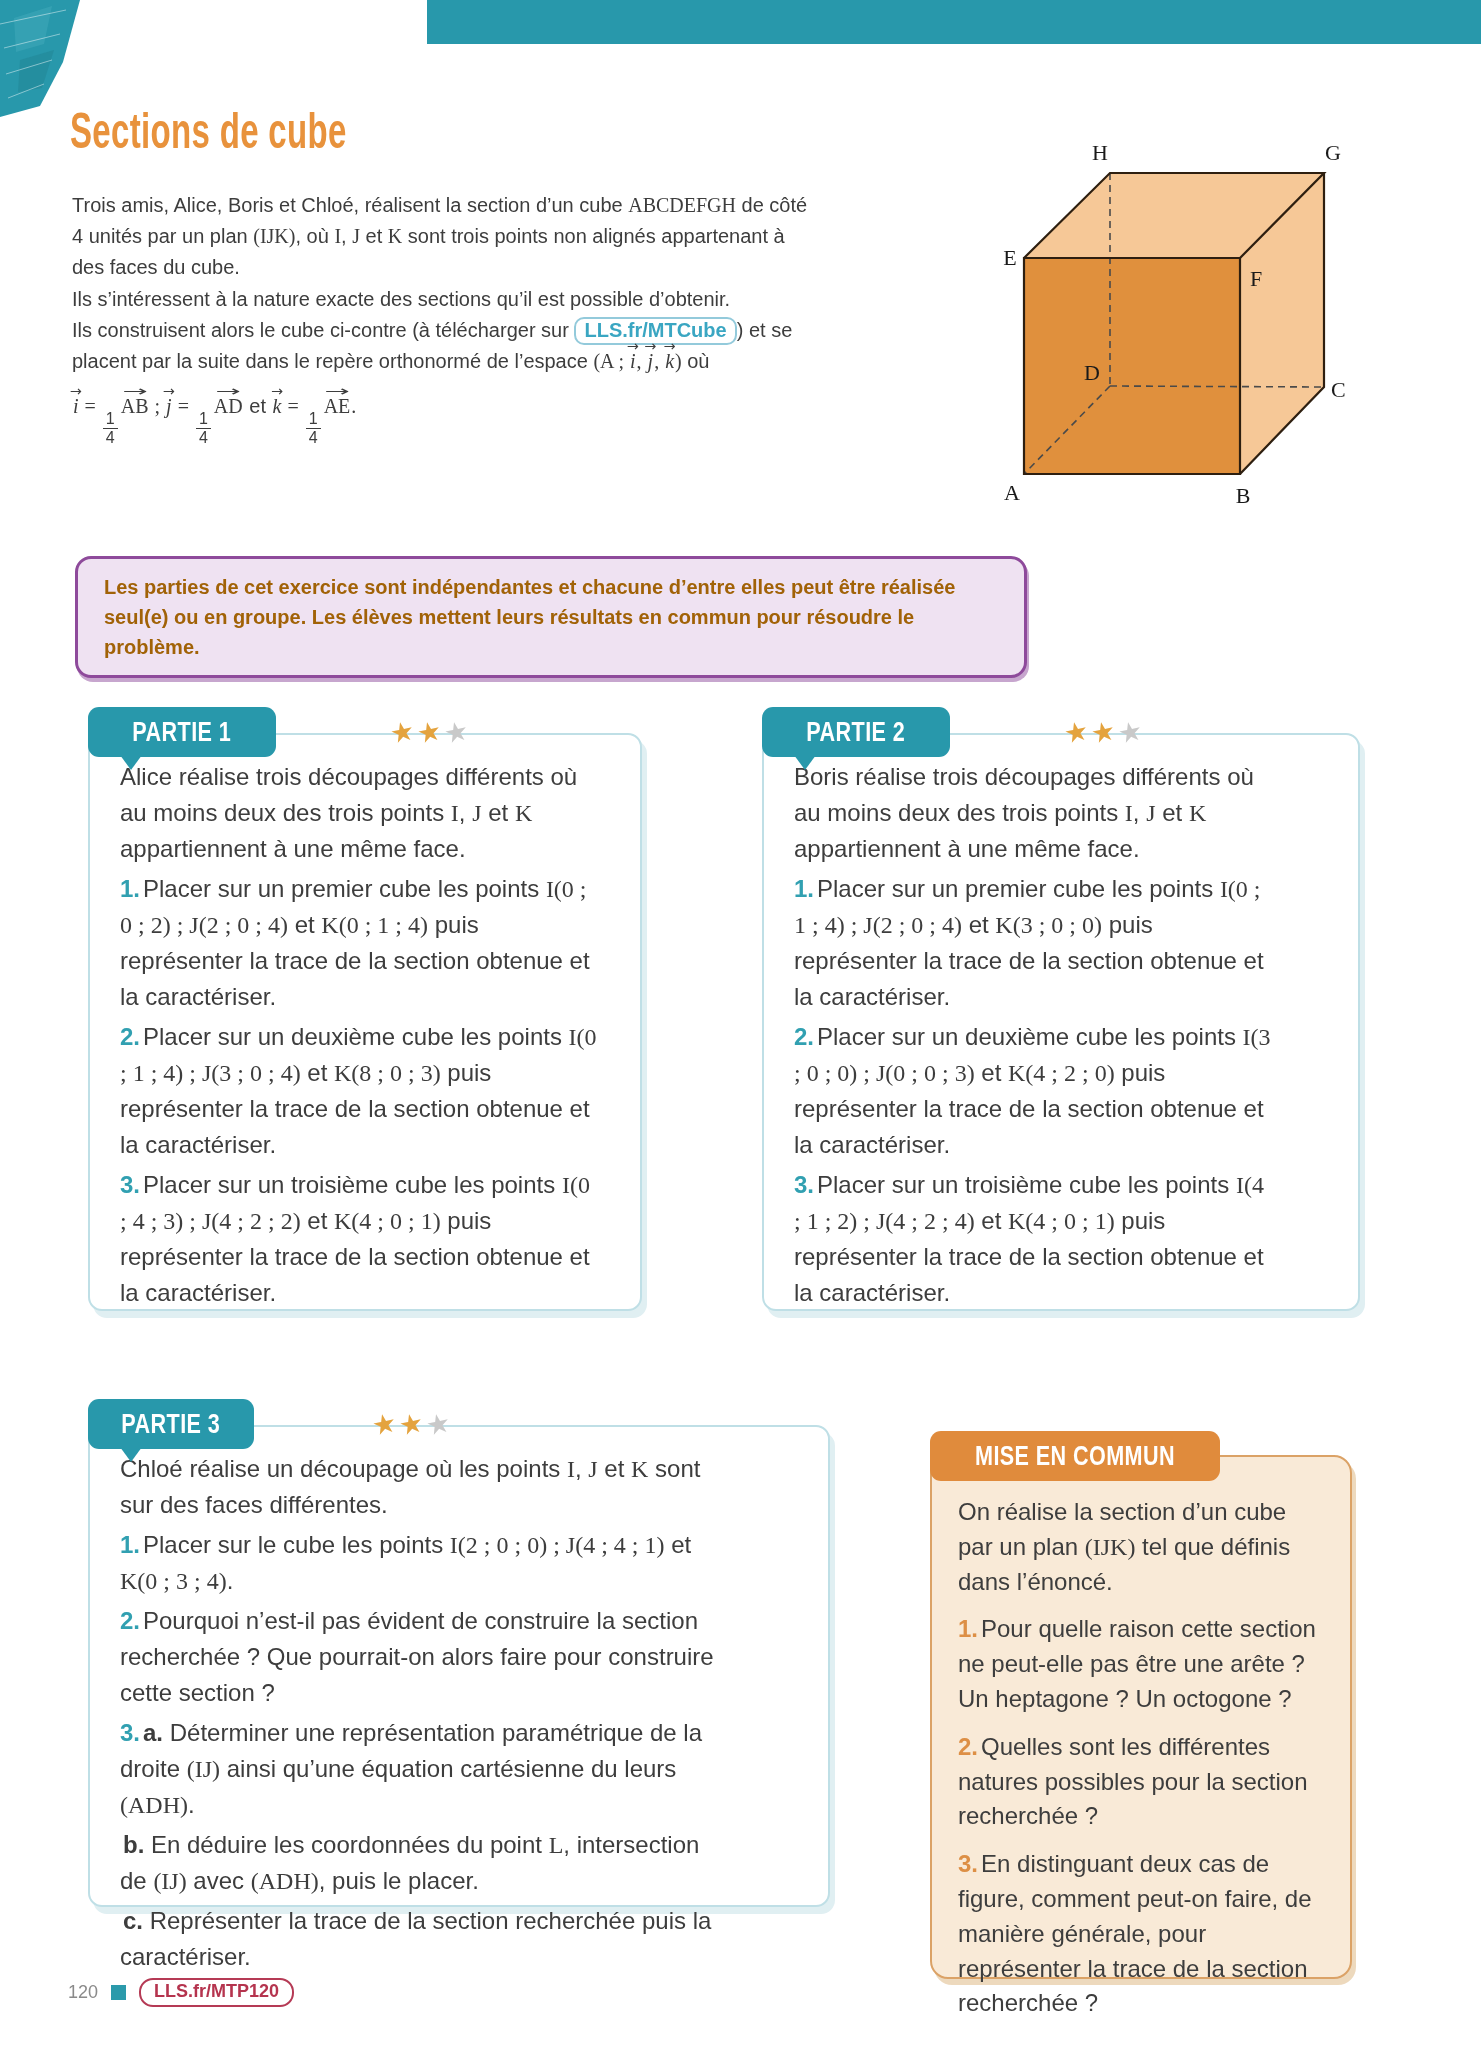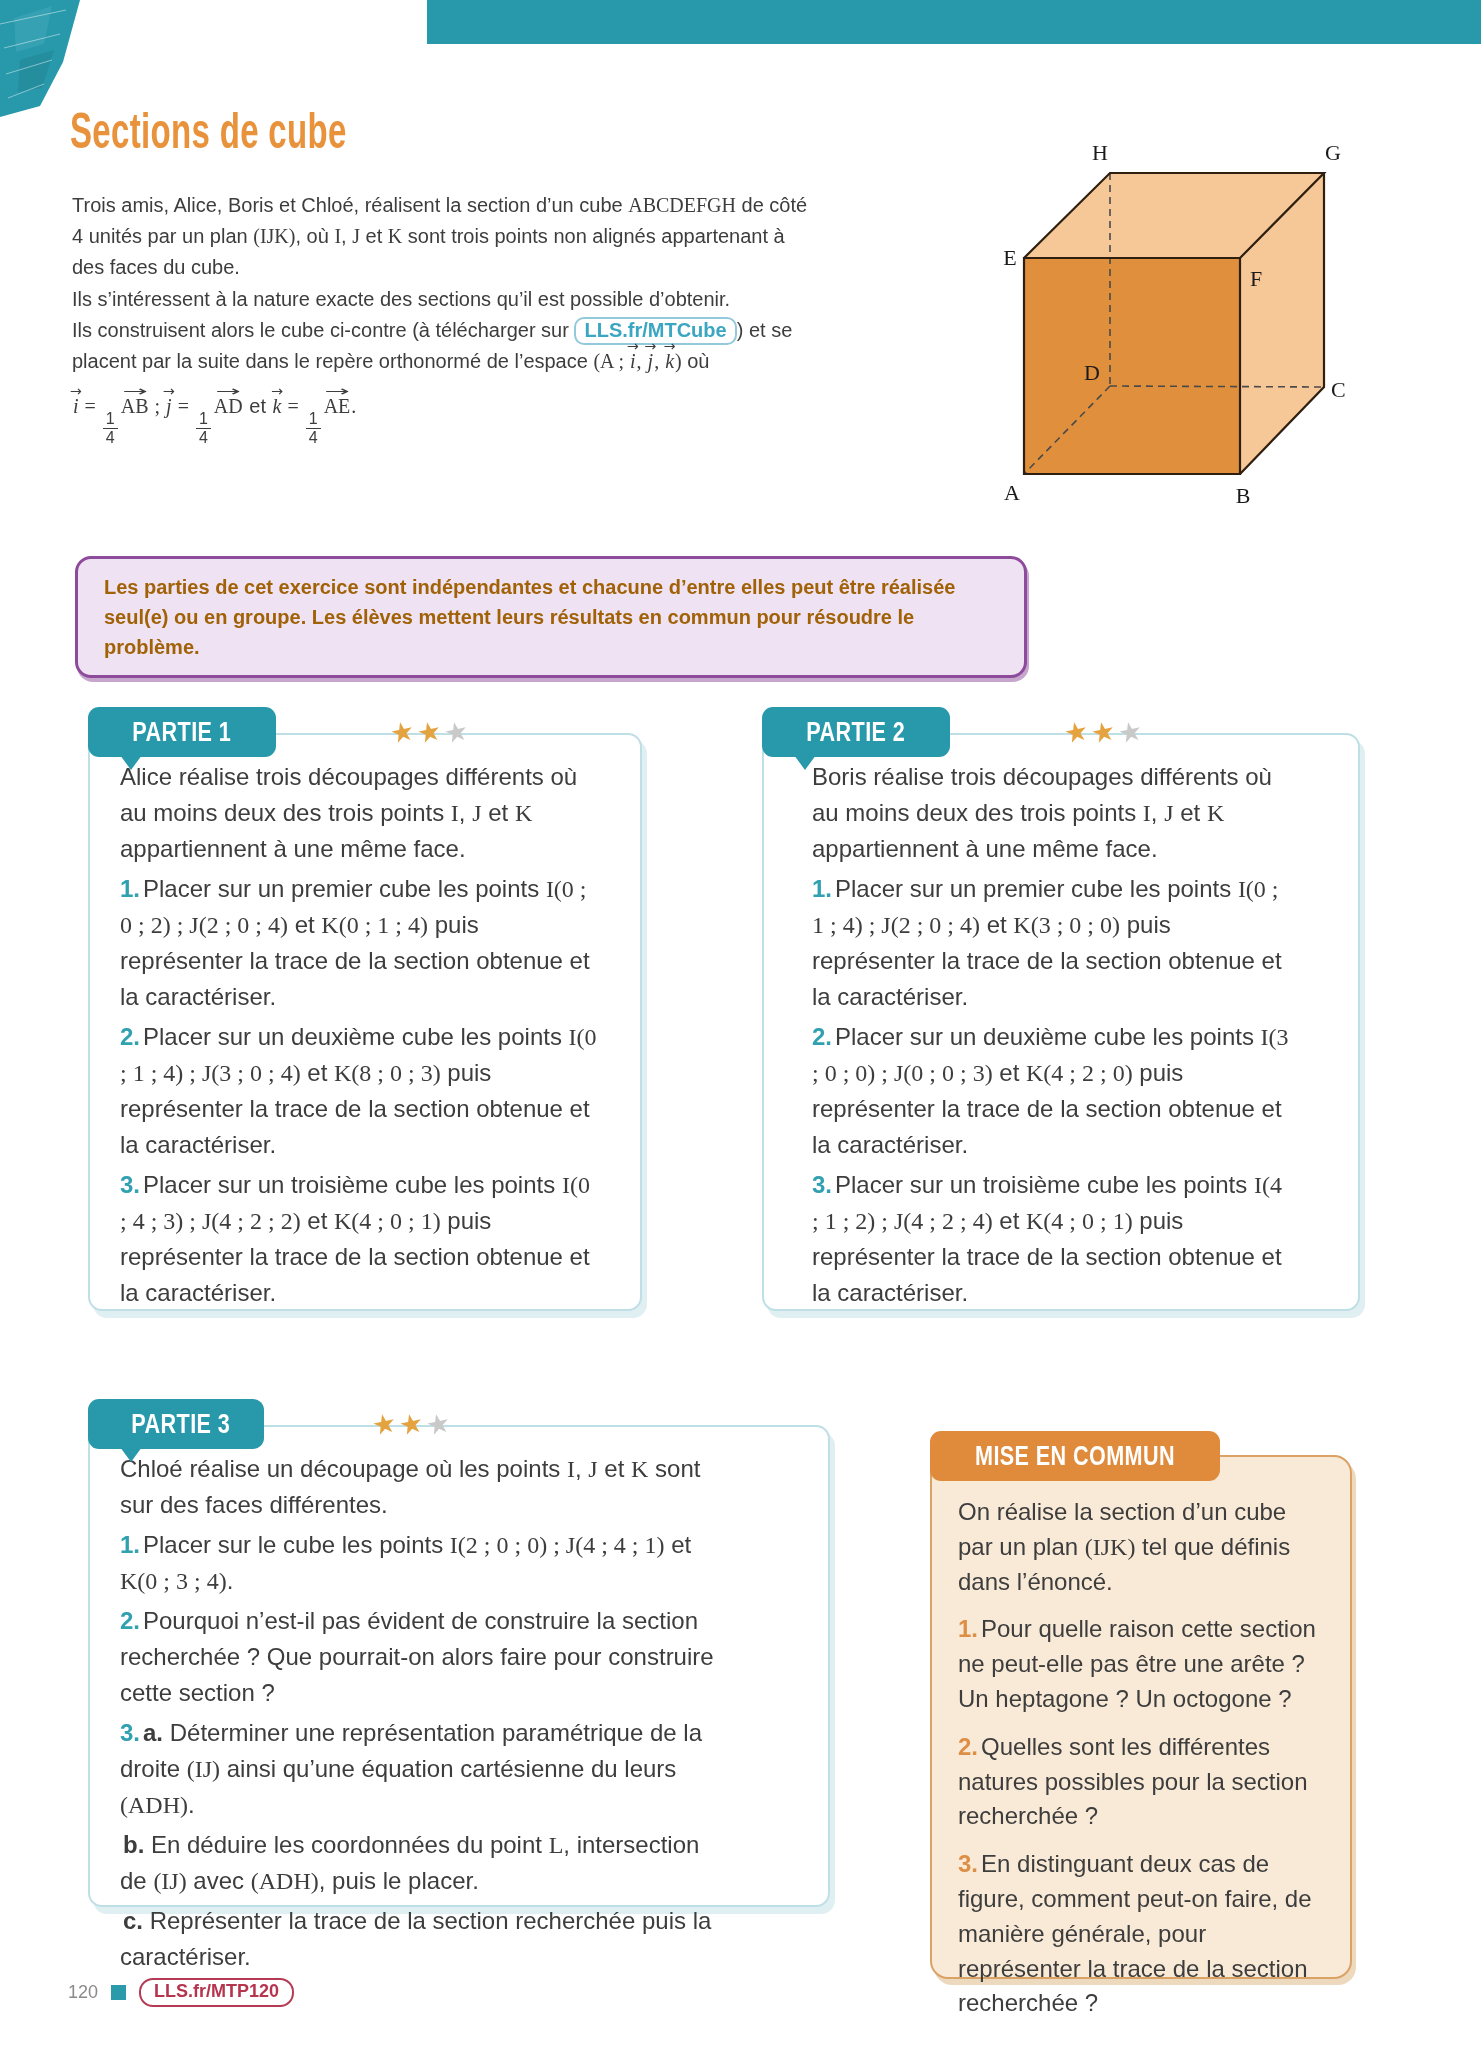--- a/index.html
+++ b/index.html
@@ -146,35 +146,35 @@
     </div>
     <div class="stars" style="left:300px;"><span class="star on">★</span><span class="star on">★</span><span class="star">★</span></div>
     <div class="content">
       <p class="p-intro"><span class="seg-t">Alice réalise trois découpages différents où au moins deux des trois points </span><span class="seg-m">I</span><span class="seg-t">, </span><span class="seg-m">J</span><span class="seg-t"> et </span><span class="seg-m">K</span><span class="seg-t"> appartiennent à une même face.</span></p>
       <div class="q-item"><span class="q-num">1.</span><span><span class="seg-t">Placer sur un premier cube les points </span><span class="seg-m">I(0 ; 0 ; 2) ; J(2 ; 0 ; 4)</span><span class="seg-t"> et </span><span class="seg-m">K(0 ; 1 ; 4)</span><span class="seg-t"> puis représenter la trace de la section obtenue et la caractériser.</span></span></div>
       <div class="q-item"><span class="q-num">2.</span><span><span class="seg-t">Placer sur un deuxième cube les points </span><span class="seg-m">I(0 ; 1 ; 4) ; J(3 ; 0 ; 4)</span><span class="seg-t"> et </span><span class="seg-m">K(8 ; 0 ; 3)</span><span class="seg-t"> puis représenter la trace de la section obtenue et la caractériser.</span></span></div>
       <div class="q-item"><span class="q-num">3.</span><span><span class="seg-t">Placer sur un troisième cube les points </span><span class="seg-m">I(0 ; 4 ; 3) ; J(4 ; 2 ; 2)</span><span class="seg-t"> et </span><span class="seg-m">K(4 ; 0 ; 1)</span><span class="seg-t"> puis représenter la trace de la section obtenue et la caractériser.</span></span></div>
     </div>
   </div>
 
-  <div class="pbox p12" style="left:762px;top:733px;width:598px;height:578px;padding-left:18px;">
+  <div class="pbox p12" style="left:762px;top:733px;width:598px;height:578px;">
     <div class="tab notch" style="width:188px;">
       <span class="squeeze">PARTIE 2</span>
     </div>
     <div class="stars" style="left:300px;"><span class="star on">★</span><span class="star on">★</span><span class="star">★</span></div>
     <div class="content">
       <p class="p-intro"><span class="seg-t">Boris réalise trois découpages différents où au moins deux des trois points </span><span class="seg-m">I</span><span class="seg-t">, </span><span class="seg-m">J</span><span class="seg-t"> et </span><span class="seg-m">K</span><span class="seg-t"> appartiennent à une même face.</span></p>
       <div class="q-item"><span class="q-num">1.</span><span><span class="seg-t">Placer sur un premier cube les points </span><span class="seg-m">I(0 ; 1 ; 4) ; J(2 ; 0 ; 4)</span><span class="seg-t"> et </span><span class="seg-m">K(3 ; 0 ; 0)</span><span class="seg-t"> puis représenter la trace de la section obtenue et la caractériser.</span></span></div>
       <div class="q-item"><span class="q-num">2.</span><span><span class="seg-t">Placer sur un deuxième cube les points </span><span class="seg-m">I(3 ; 0 ; 0) ; J(0 ; 0 ; 3)</span><span class="seg-t"> et </span><span class="seg-m">K(4 ; 2 ; 0)</span><span class="seg-t"> puis représenter la trace de la section obtenue et la caractériser.</span></span></div>
       <div class="q-item"><span class="q-num">3.</span><span><span class="seg-t">Placer sur un troisième cube les points </span><span class="seg-m">I(4 ; 1 ; 2) ; J(4 ; 2 ; 4)</span><span class="seg-t"> et </span><span class="seg-m">K(4 ; 0 ; 1)</span><span class="seg-t"> puis représenter la trace de la section obtenue et la caractériser.</span></span></div>
     </div>
   </div>
 
   <div class="pbox p3" style="left:88px;top:1425px;width:742px;height:482px;">
-    <div class="tab notch" style="width:166px;padding-left:10px;">
+    <div class="tab notch" style="width:166px;">
       <span class="squeeze">PARTIE 3</span>
     </div>
     <div class="stars" style="left:282px;"><span class="star on">★</span><span class="star on">★</span><span class="star">★</span></div>
     <div class="content">
       <p class="p-intro"><span class="seg-t">Chloé réalise un découpage où les points </span><span class="seg-m">I</span><span class="seg-t">, </span><span class="seg-m">J</span><span class="seg-t"> et </span><span class="seg-m">K</span><span class="seg-t"> sont sur des faces différentes.</span></p>
       <div class="q-item"><span class="q-num">1.</span><span><span class="seg-t">Placer sur le cube les points </span><span class="seg-m">I(2 ; 0 ; 0) ; J(4 ; 4 ; 1)</span><span class="seg-t"> et </span><span class="seg-m">K(0 ; 3 ; 4)</span><span class="seg-t">.</span></span></div>
       <div class="q-item"><span class="q-num">2.</span><span><span class="seg-t">Pourquoi n’est-il pas évident de construire la section recherchée ? Que pourrait-on alors faire pour construire cette section ?</span></span></div>
       <div class="q-item"><span class="q-num">3.</span><span><span class="seg-b">a. </span><span class="seg-t">Déterminer une représentation paramétrique de la droite </span><span class="seg-m">(IJ)</span><span class="seg-t"> ainsi qu’une équation cartésienne du leurs </span><span class="seg-m">(ADH)</span><span class="seg-t">.</span></span></div>
       <div class="q-item"><span class="q-num"></span><span><span class="seg-b">b. </span><span class="seg-t">En déduire les coordonnées du point </span><span class="seg-m">L</span><span class="seg-t">, intersection de </span><span class="seg-m">(IJ)</span><span class="seg-t"> avec </span><span class="seg-m">(ADH)</span><span class="seg-t">, puis le placer.</span></span></div>
       <div class="q-item"><span class="q-num"></span><span><span class="seg-b">c. </span><span class="seg-t">Représenter la trace de la section recherchée puis la caractériser.</span></span></div>

